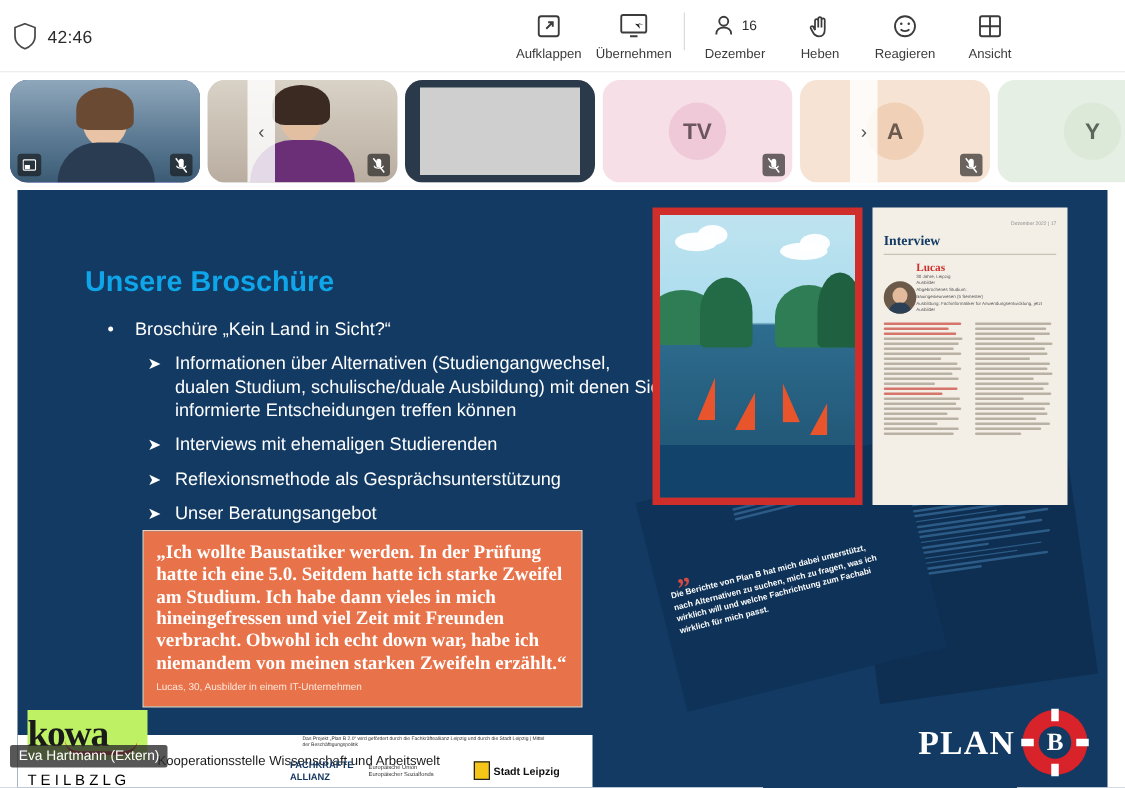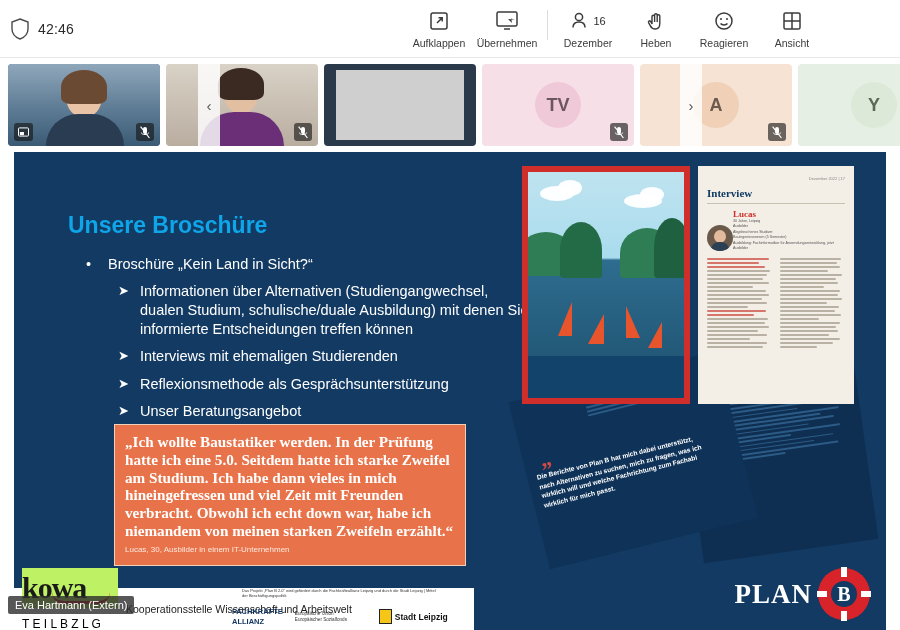--- a/index.html
+++ b/index.html
@@ -70,21 +70,21 @@
     position: absolute; top: 58px; left: 0;
     width: 900px; height: 94px;
     background: #ffffff;
     display: flex; align-items: center;
     padding: 0 8px;
     gap: 6px;
   }
   .tile {
     position: relative;
     width: 152px; height: 82px;
-    border-radius: 4px;
+    border-radius: 14px;
     overflow: hidden;
     flex: 0 0 auto;
     background: #dcdcdc;
   }
   .tile.selected { outline: 3px solid #4b53bc; outline-offset: -3px; }
   .tile .mic {
     position: absolute; right: 6px; bottom: 5px;
     width: 18px; height: 18px;
     background: rgba(20,20,20,.62);
     border-radius: 3px;

